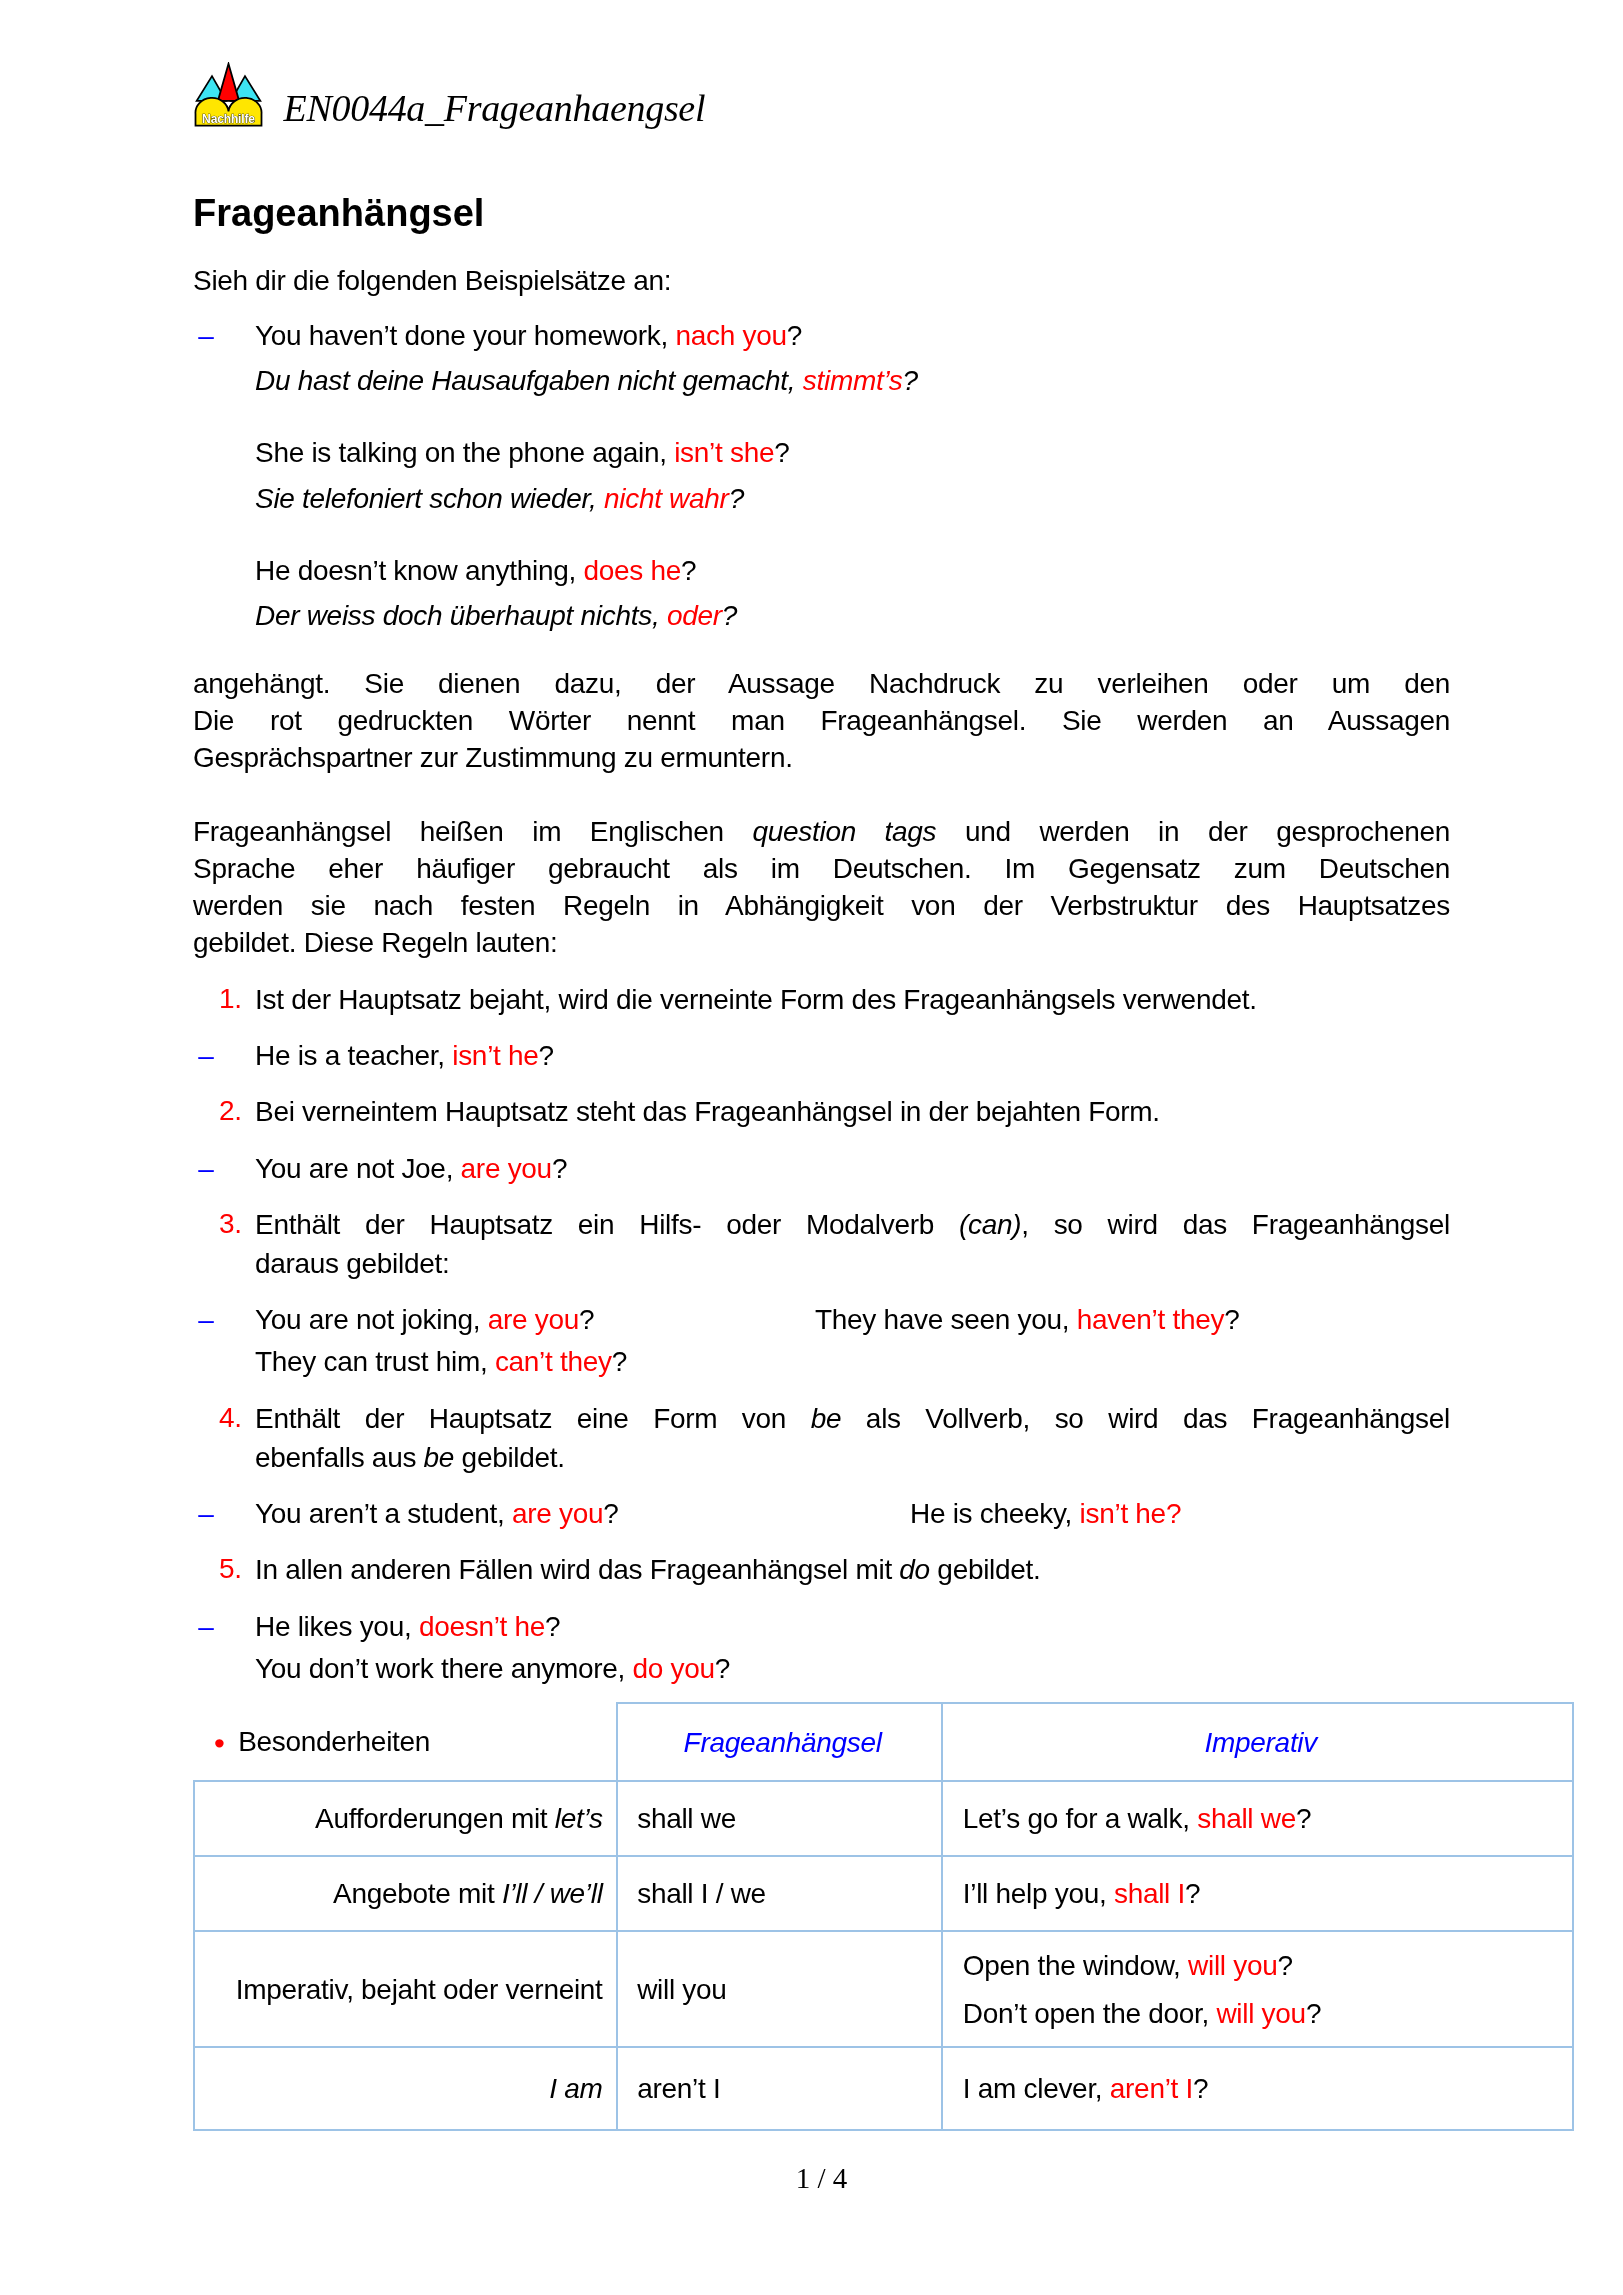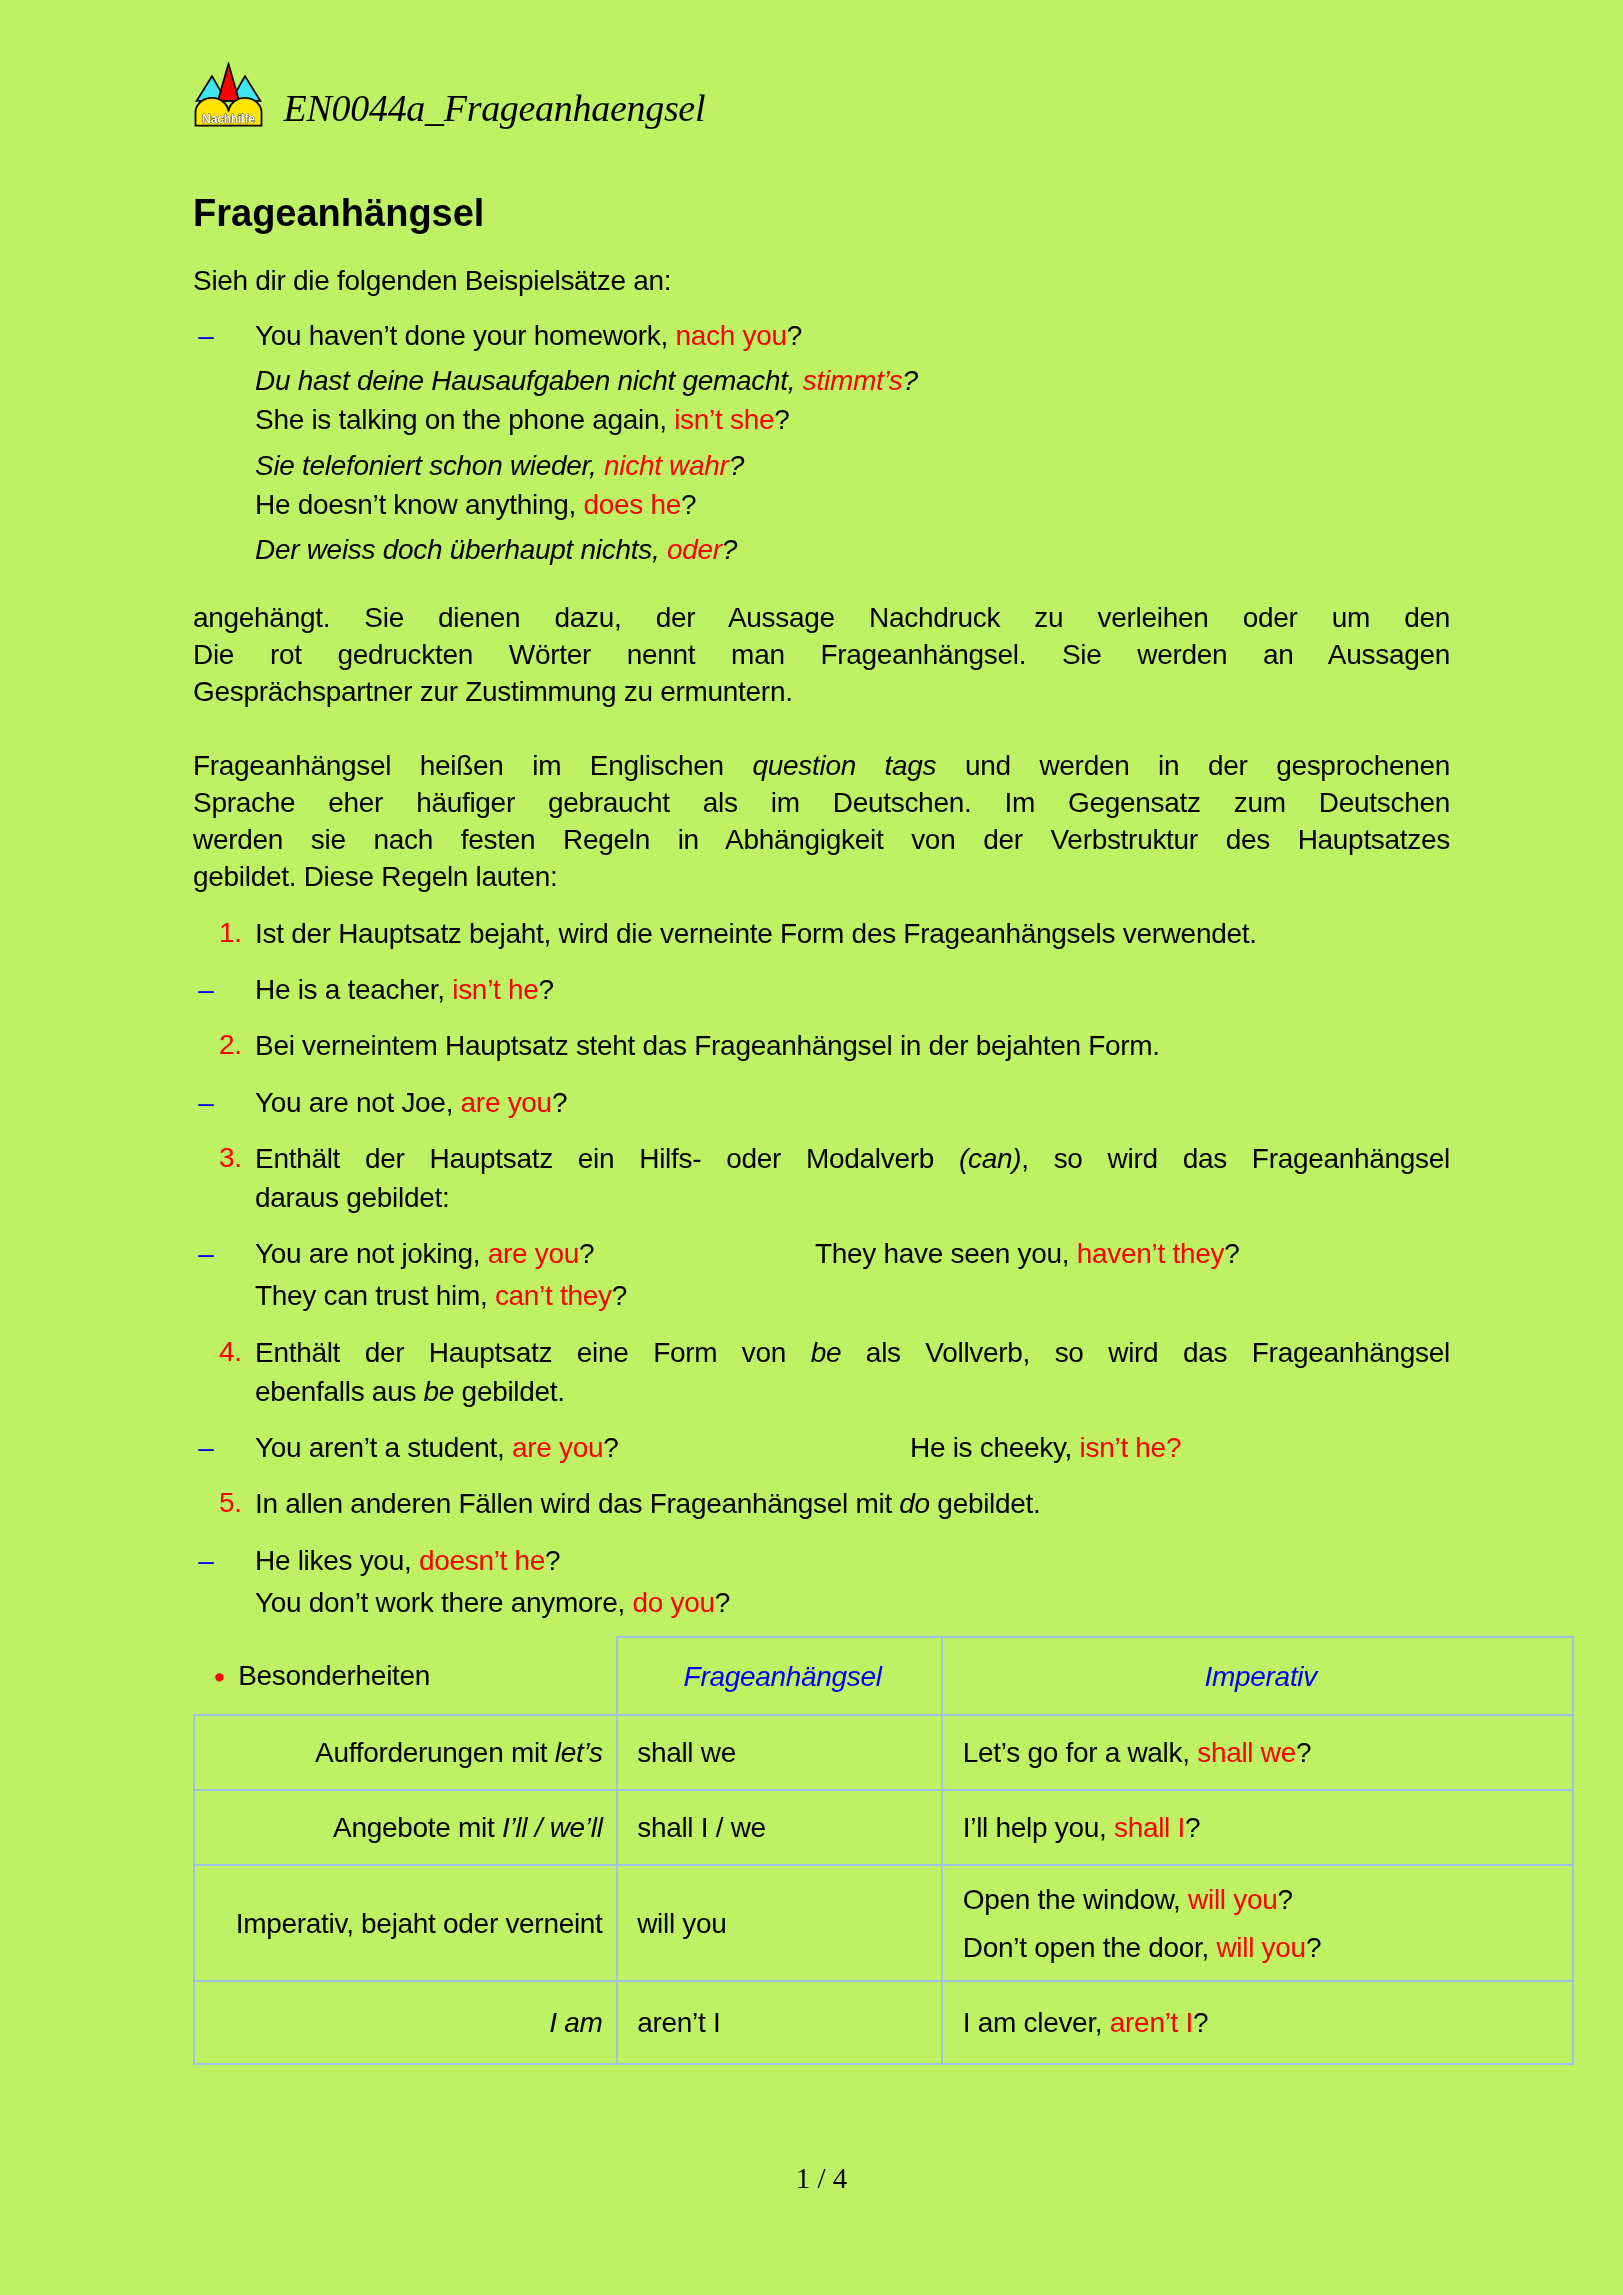--- a/index.html
+++ b/index.html
@@ -1,29 +1,29 @@
 <!DOCTYPE html>
 <html style="--red: #ff0000; --blue: #0000ff; --tbl: #9dc3e6;font-size:10.5px"><head>
 <meta charset="utf-8">
 <style>
   html,body{margin:0;padding:0;background:#888;}
   .page{
-    position:relative;width:1623px;height:2295px;background:#bef264;
+    position:relative;width:1623px;height:2295px;background:#ffffff;
     font-family:"Liberation Sans",sans-serif;color:#000;
     font-size:28px;line-height:37px;letter-spacing:-0.3px;overflow:hidden;
     margin:0 auto;
   }
   .content{padding:62px 173px 0 193px;}
   .header-row{display:flex;align-items:flex-end;gap:19.6px;}
   .logo{width:71px;height:66px;flex:0 0 auto;}
   .doc-id{font-family:"Liberation Serif",serif;font-style:italic;font-size:38px;line-height:33px;padding-bottom:2.6px;}
   .title{margin:60px 0 0 0;font-size:38px;line-height:50px;font-weight:700;letter-spacing:0;}
   .intro{margin-top:23.6px;}
   .examples{margin-top:18.3px;}
-  .pair + .pair{margin-top:2px;}
+  .pair + .pair{margin-top:35px;}
   .line{position:relative;padding-left:62px;}
   .de{margin-top:8.5px;}
   .dash{position:absolute;left:5.2px;top:0;color:var(--blue,#0000ff);}
   .it{font-style:italic;}
   .red{color:var(--red,#ff0000);}
   .para{margin-top:31px;}
   .para.p2{margin-top:37px;}
   .jline{text-align:justify;text-align-last:justify;}
   .jlast{text-align:left;}
   .rule{position:relative;padding-left:62px;margin-top:18.3px;}

